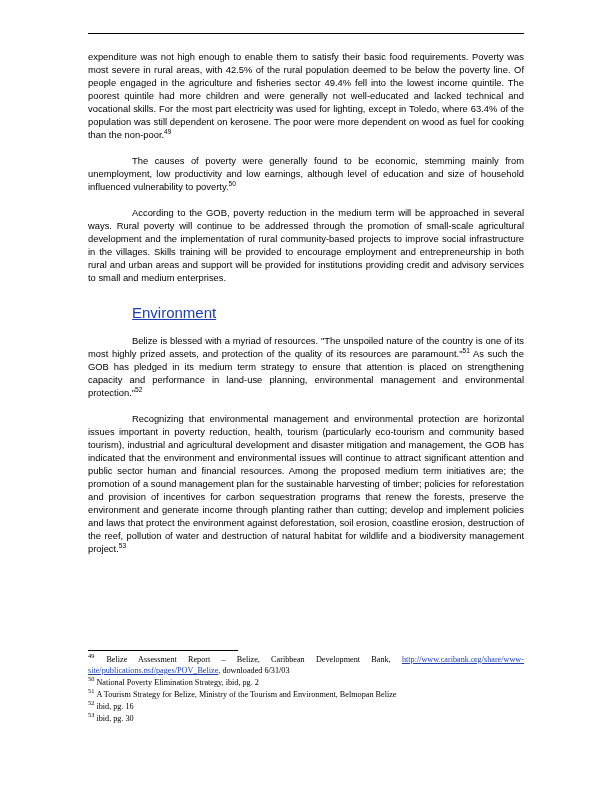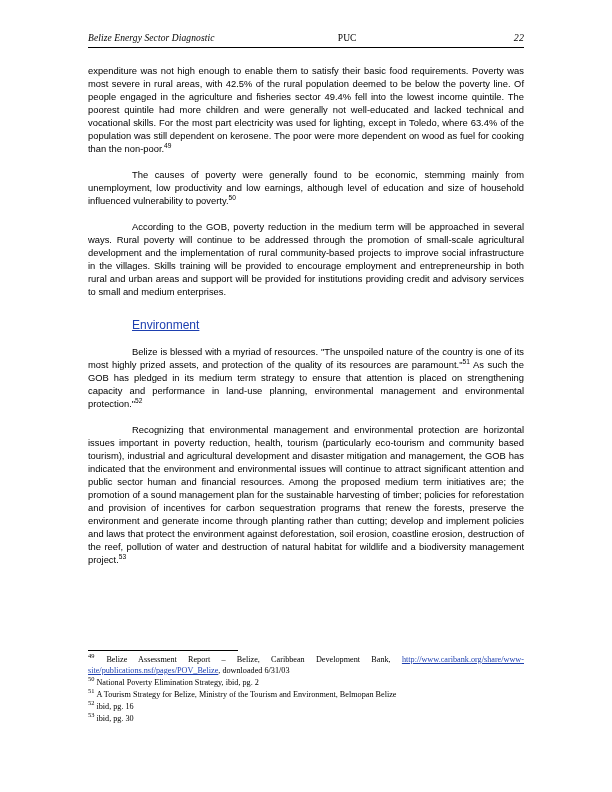--- a/index.html
+++ b/index.html
@@ -64,21 +64,21 @@
     display: inline-block;
     width: 44px;
   }
   sup {
     font-size: 6.6px;
     vertical-align: super;
     line-height: 0;
   }
   .section-heading {
     font-family: "Liberation Sans", sans-serif;
-    font-size: 12px;
+    font-size: 15px;
     color: #1d3fb0;
     text-decoration: underline;
     margin-top: 20px;
     margin-left: 44px;
   }
   .footnotes {
     position: absolute;
     left: 88px;
     top: 650px;
     width: 436px;
@@ -111,25 +111,20 @@
     width: 10px;
   }
 </style>
 </head>
 <body>
 
 <div class="page">
 
   <div class="content">
 
-    <div class="header">
-      <span class="header-title">Belize Energy Sector Diagnostic</span>
-      <span class="header-center">PUC</span>
-      <span class="header-page">22</span>
-    </div>
     <div class="rule"></div>
 
     <p class="body-text first"><span>expenditure was not high enough to enable them to satisfy their basic food requirements. Poverty was most severe in rural areas, with 42.5% of the rural population deemed to be below the poverty line.  Of people engaged in the agriculture and fisheries sector 49.4% fell into the lowest income quintile. The poorest quintile had more children and were generally not well-educated and lacked technical and vocational skills.  For the most part electricity was used for lighting, except in Toledo, where 63.4% of the population was still dependent on kerosene. The poor were more dependent on wood as fuel for cooking than the non-poor.</span><sup>49</sup></p>
 
     <p class="body-text"><span class="indent"></span><span>The causes of poverty were generally found to be economic, stemming mainly from unemployment, low productivity and low earnings, although level of education and size of household influenced vulnerability to poverty.</span><sup>50</sup></p>
 
     <p class="body-text"><span class="indent"></span><span>According to the GOB, poverty reduction in the medium term will be approached in several ways.  Rural poverty will continue to be addressed through the promotion of small-scale agricultural development and the implementation of rural community-based projects to improve social infrastructure in the villages. Skills training will be provided to encourage employment and entrepreneurship in both rural and urban areas and support will be provided for institutions providing credit and advisory services to small and medium enterprises.</span></p>
 
     <div class="section-heading">Environment</div>
 

